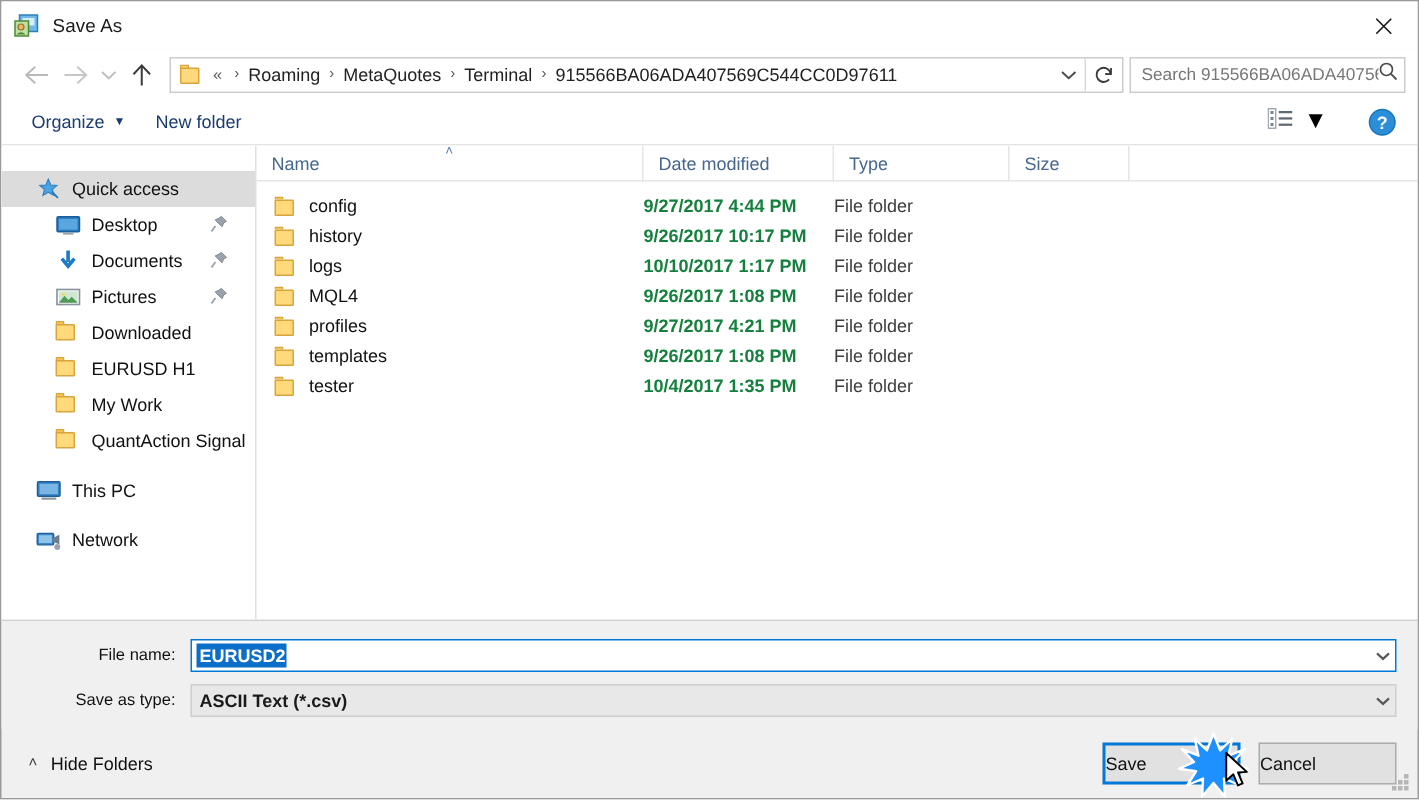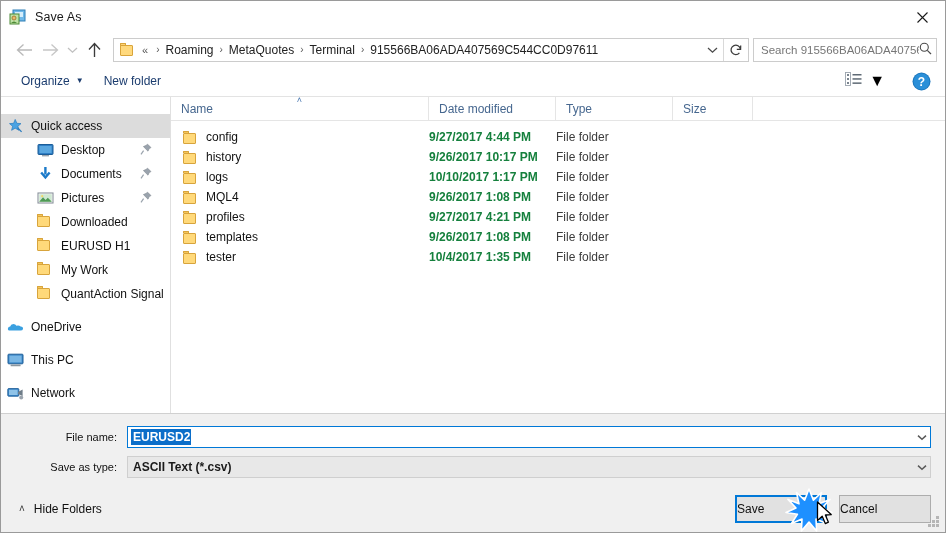--- a/index.html
+++ b/index.html
@@ -148,21 +148,21 @@
   .nav-item {
     height: 24px;
     display: flex; align-items: center;
     font-size: 12px; color: #111;
     padding-left: 22px;
     position: relative;
     white-space: nowrap;
   }
   .nav-item.selected { background: #dcdcdc; }
   .nav-item.child { padding-left: 36px; }
-  .nav-item.root { padding-left: 6px; margin-top: 9px; }
+  .nav-item.root { padding-left: 23px; margin-top: 9px; }
   .nav-ico {
     width: 17px; height: 16px; flex: none;
     margin-right: 7px; position: relative;
   }
   .nav-label { overflow: hidden; text-overflow: clip; }
   .pin {
     position: absolute; right: 18px; top: 5px;
     width: 12px; height: 13px;
   }
 
@@ -504,28 +504,20 @@
         <span class="nav-label">My Work</span>
       </div>
 
       <div class="nav-item child">
         <span class="nav-ico">
           <span class="f-ico"><span class="tab"></span><span class="body"></span></span>
         </span>
         <span class="nav-label">QuantAction Signal</span>
       </div>
 
-      <div class="nav-item root">
-        <span class="nav-ico">
-          <svg width="17" height="16" viewBox="0 0 17 16">
-            <path d="M3.4 11.6 Q0.6 11.6 0.9 9.4 Q1.2 7.6 3.2 7.5 Q3.6 5 6.4 5 Q8.6 5 9.4 6.8 Q12 6 13.6 7.6 Q16.4 8 16 10 Q15.7 11.6 13.4 11.6 Z" fill="#3aa0e0"></path>
-          </svg>
-        </span>
-        <span class="nav-label">OneDrive</span>
-      </div>
 
       <div class="nav-item root">
         <span class="nav-ico">
           <svg width="17" height="16" viewBox="0 0 17 16">
             <rect x="1" y="2.2" width="15" height="9.6" rx="0.8" fill="#3a86c8" stroke="#1f5e97" stroke-width="1"></rect>
             <rect x="2.4" y="3.6" width="12.2" height="6.8" fill="#79b6e4"></rect>
             <rect x="3.6" y="12.6" width="10" height="1.6" rx="0.5" fill="#8d979f"></rect>
           </svg>
         </span>
         <span class="nav-label">This PC</span>

